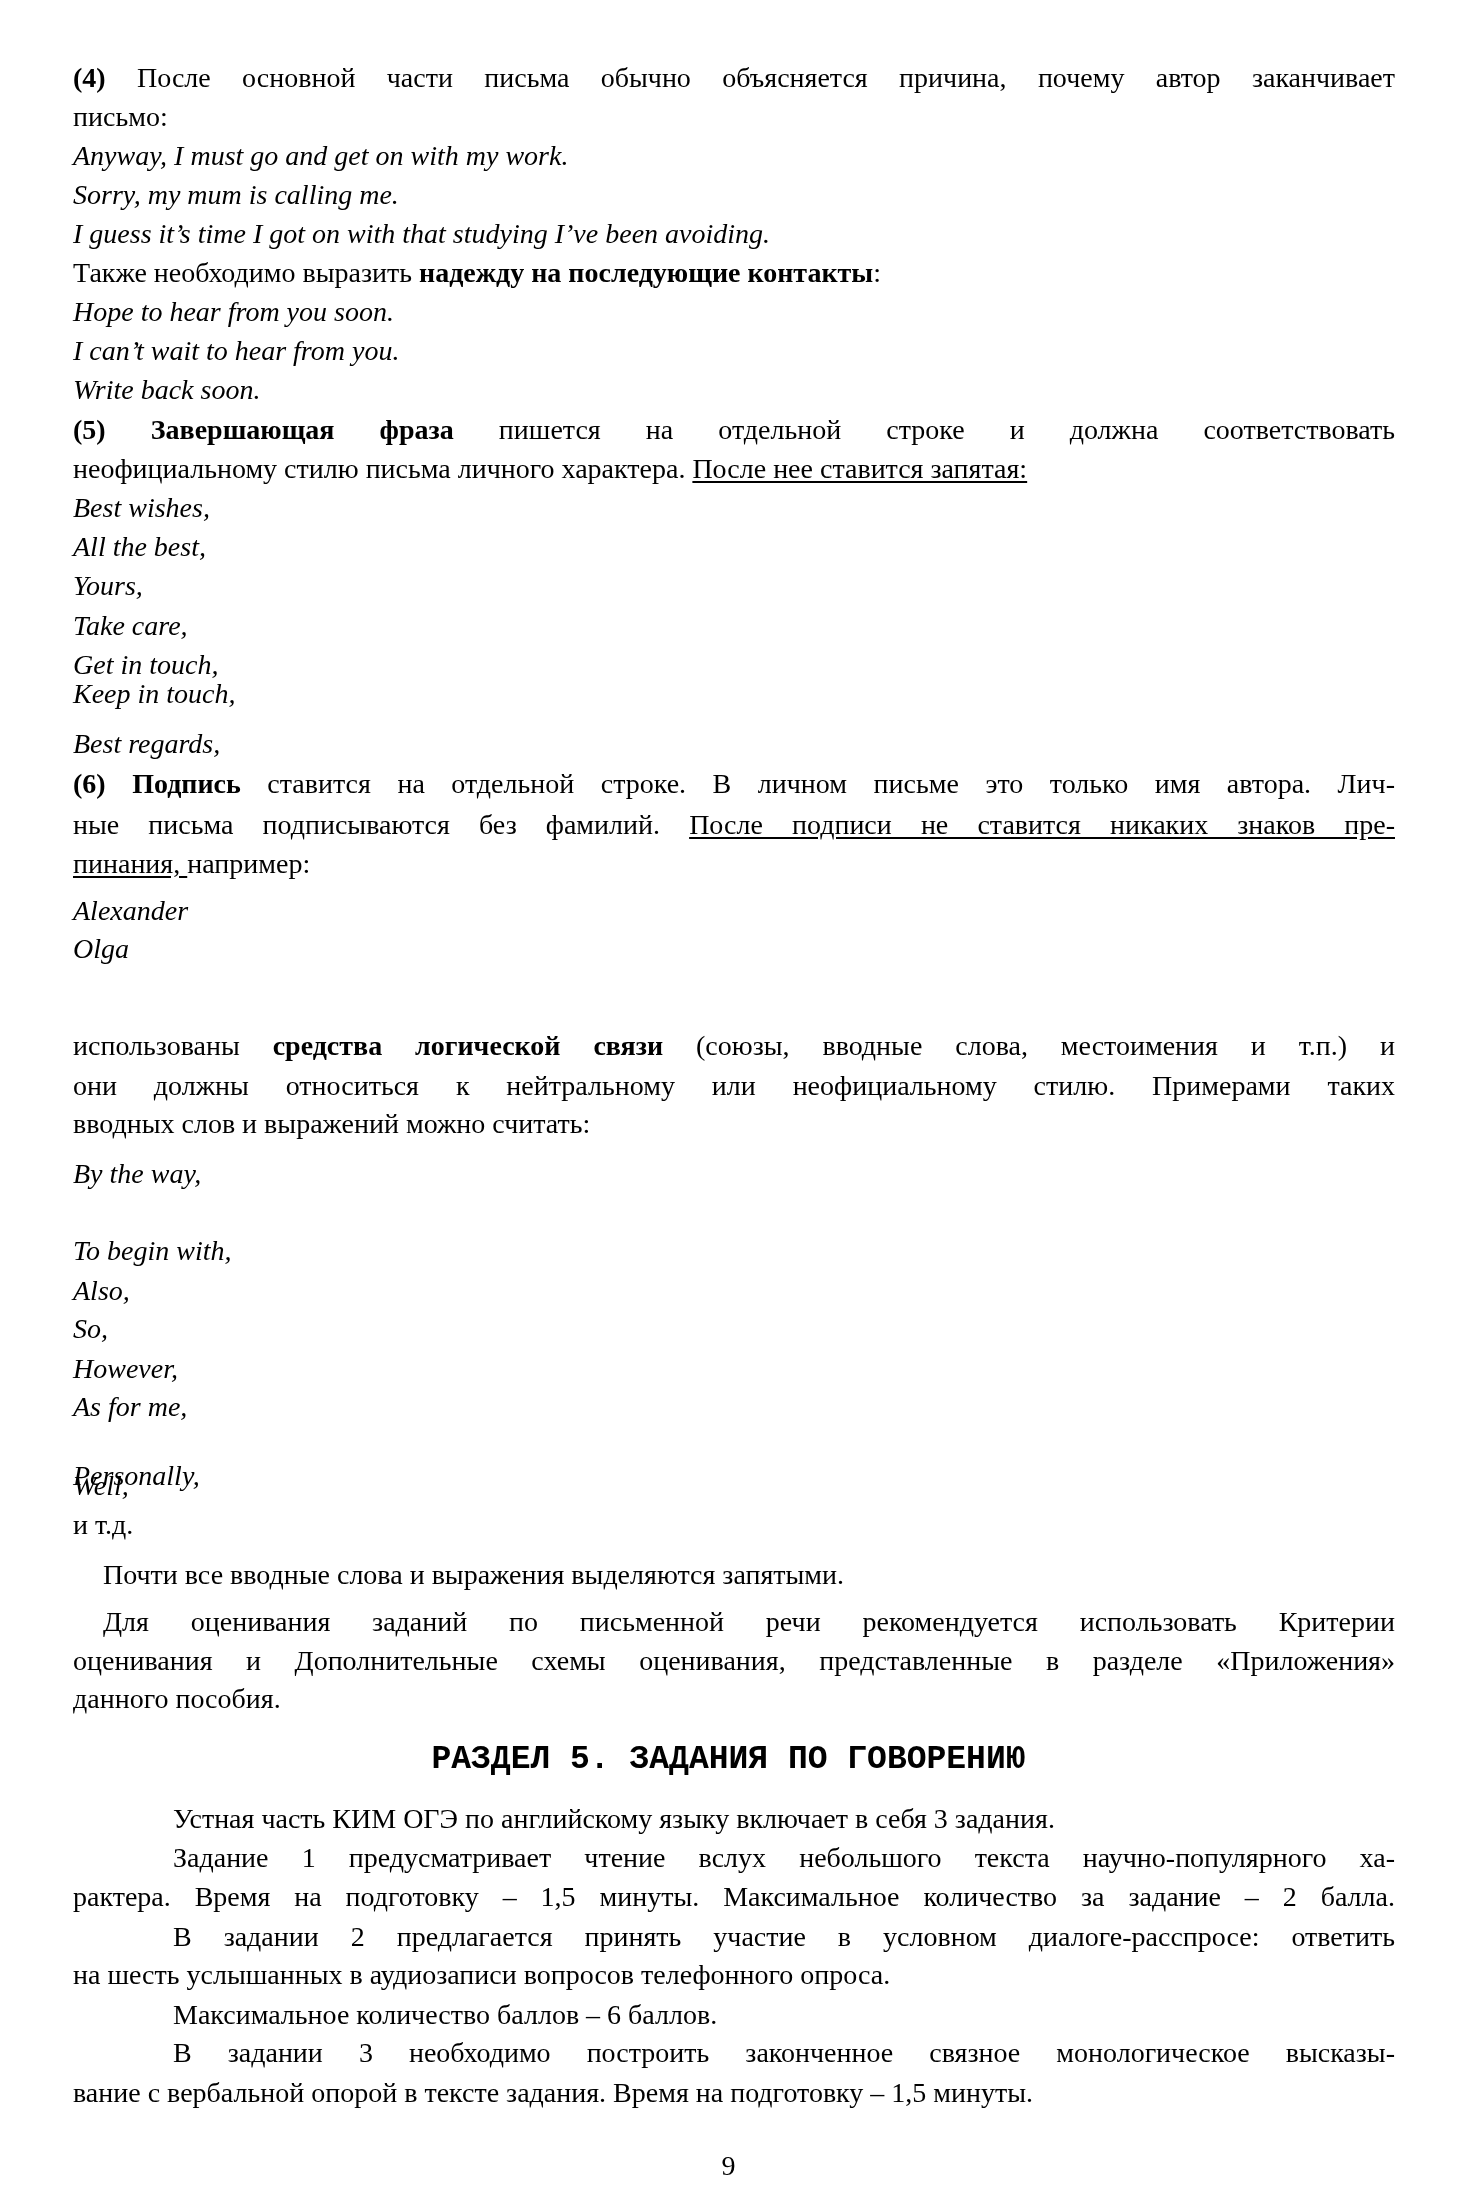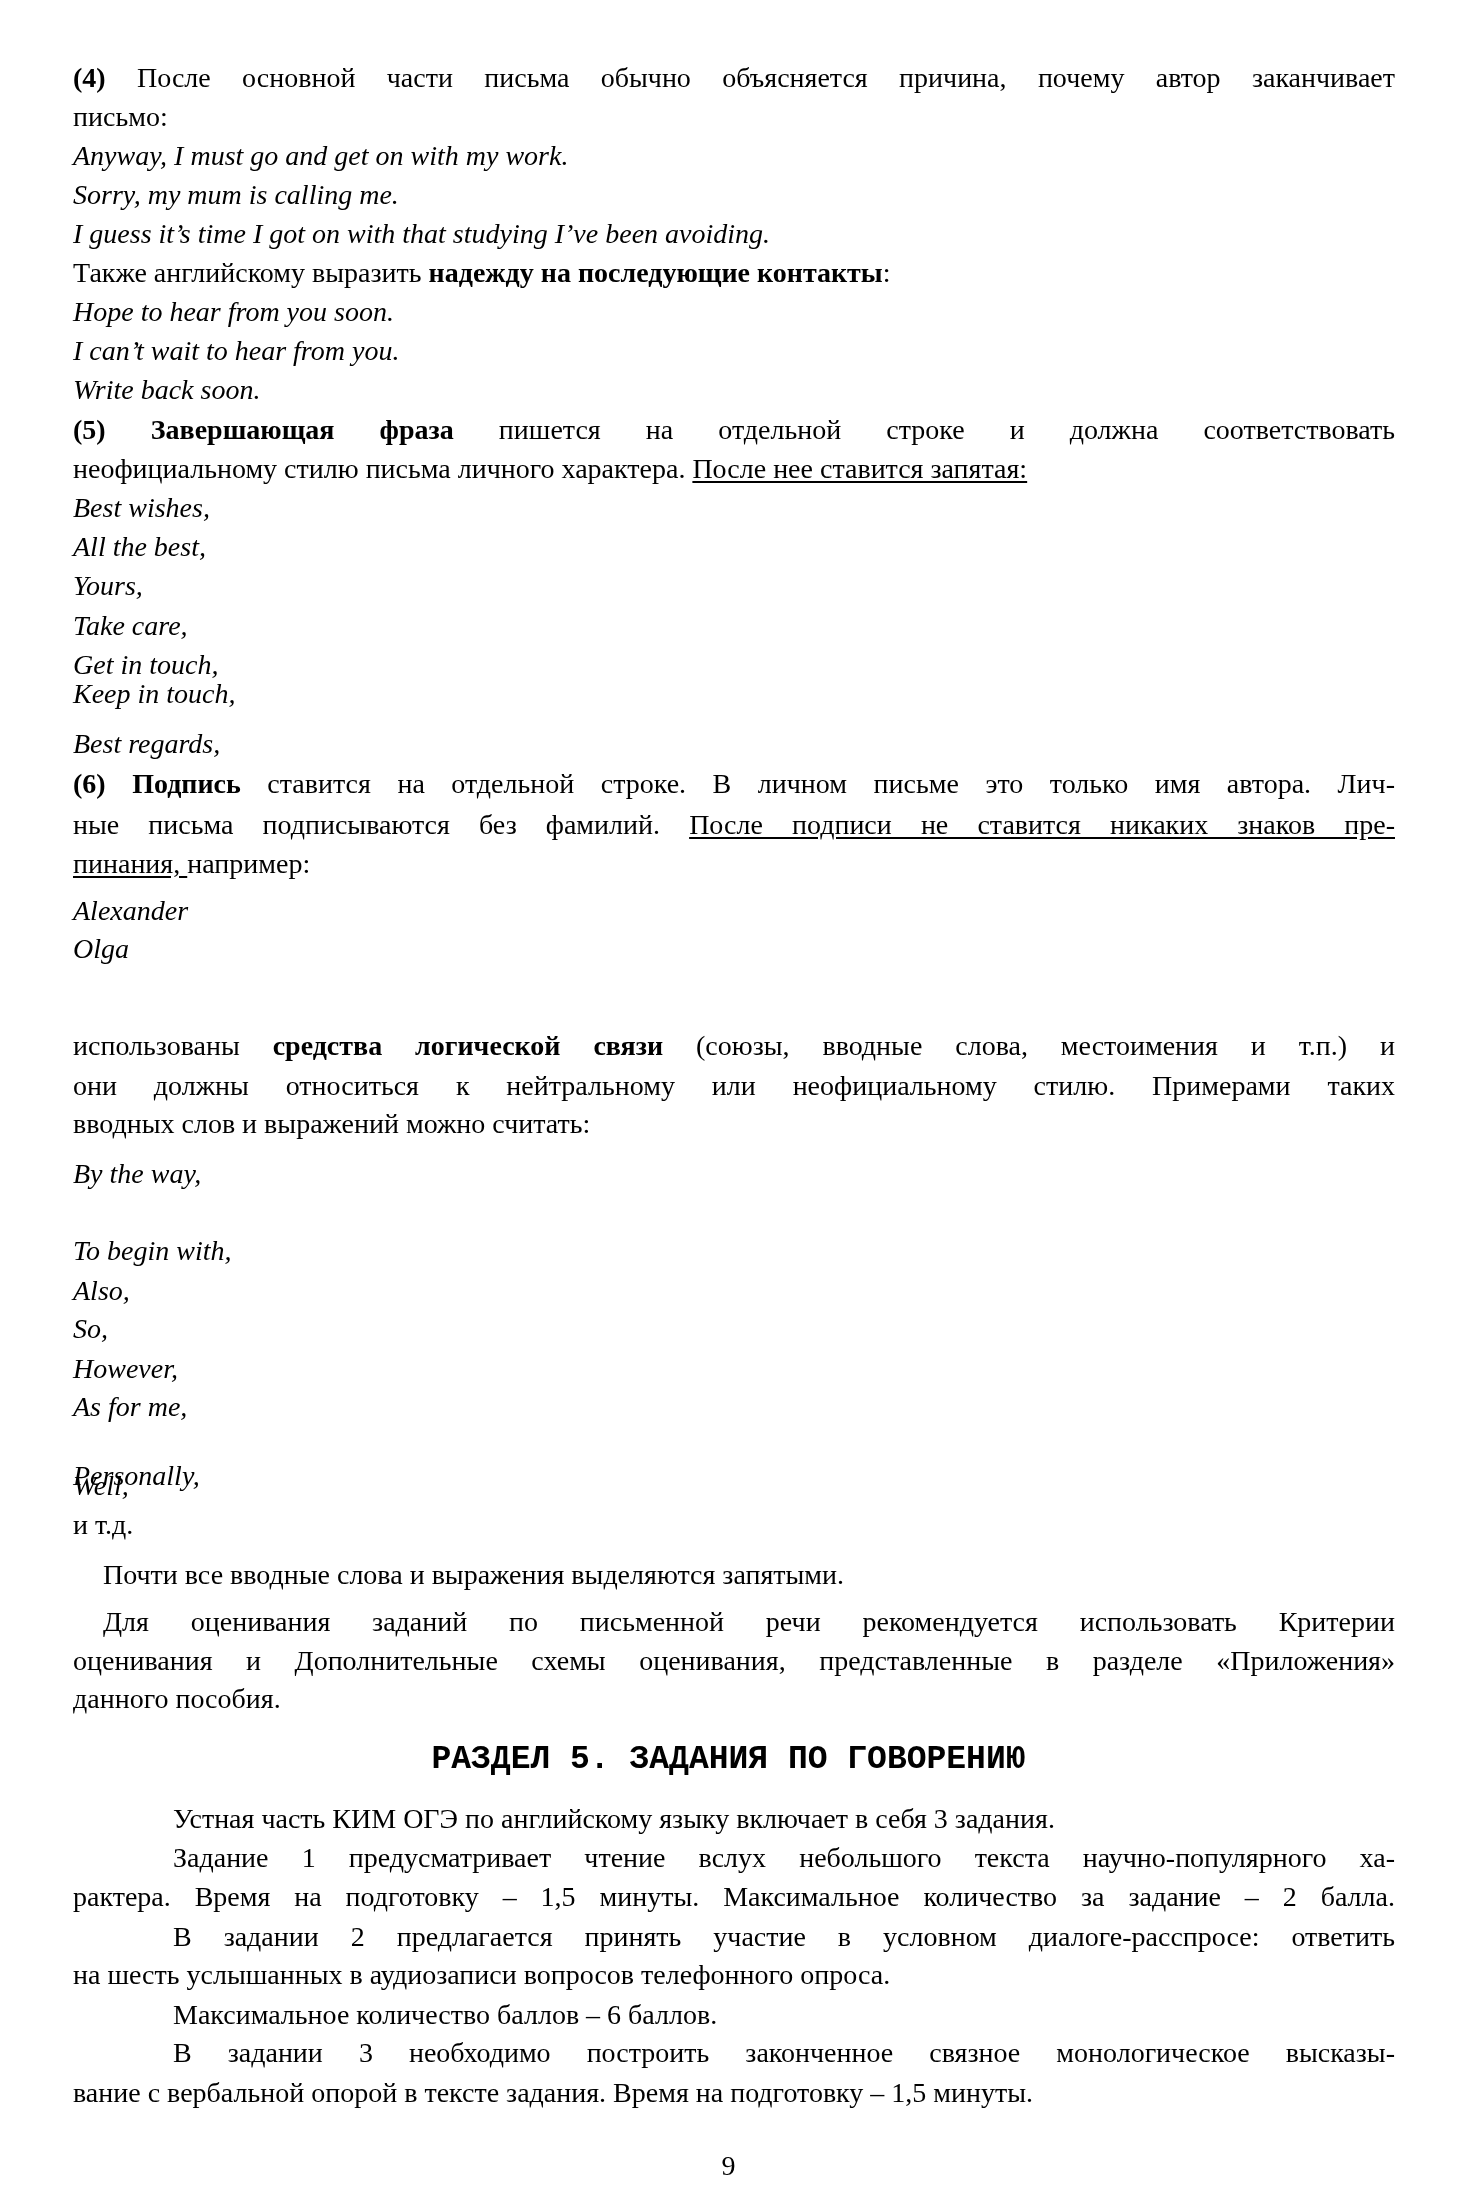--- a/index.html
+++ b/index.html
@@ -33,21 +33,21 @@
 </head>
 <body>
 
 <div class="page">
 
   <div class="ln just" style="top:58px"><span class="b">(4)</span><span> После основной части письма обычно объясняется причина, почему автор заканчивает</span></div>
   <div class="ln" style="top:97px">письмо:</div>
   <div class="ln it" style="top:136px">Anyway, I must go and get on with my work.</div>
   <div class="ln it" style="top:175px">Sorry, my mum is calling me.</div>
   <div class="ln it" style="top:214px">I guess it’s time I got on with that studying I’ve been avoiding.</div>
-  <div class="ln" style="top:253px"><span>Также английскому выразить </span><span class="b">надежду на последующие контакты</span><span>:</span></div>
+  <div class="ln" style="top:253px"><span>Также необходимо выразить </span><span class="b">надежду на последующие контакты</span><span>:</span></div>
   <div class="ln it" style="top:292px">Hope to hear from you soon.</div>
   <div class="ln it" style="top:331px">I can’t wait to hear from you.</div>
   <div class="ln it" style="top:370px">Write back soon.</div>
 
   <div class="ln just" style="top:410px"><span class="b">(5)</span> <span class="b">Завершающая фраза</span><span> пишется на отдельной строке и должна соответствовать</span></div>
   <div class="ln" style="top:449px"><span>неофициальному стилю письма личного характера. </span><span class="u">После нее ставится запятая:</span></div>
   <div class="ln it" style="top:488px">Best wishes,</div>
   <div class="ln it" style="top:527px">All the best,</div>
   <div class="ln it" style="top:566px">Yours,</div>
   <div class="ln it" style="top:606px">Take care,</div>

